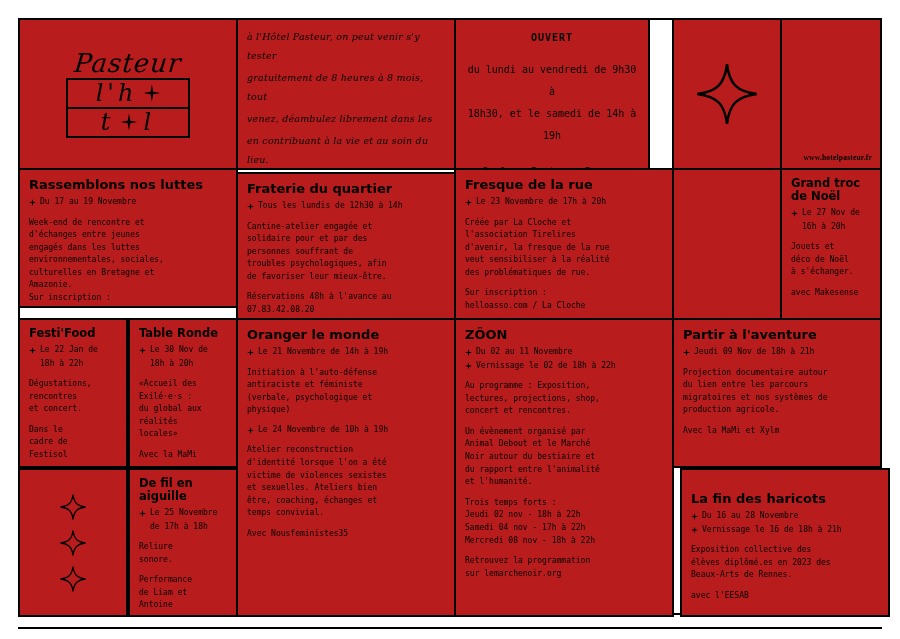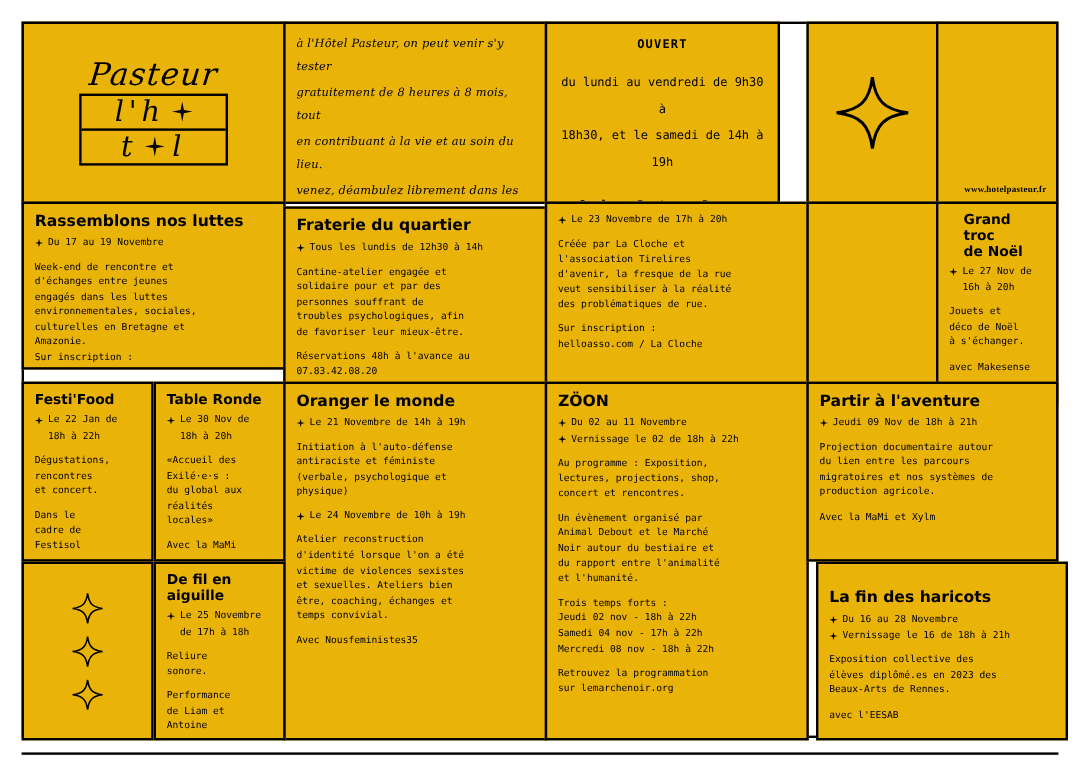--- a/index.html
+++ b/index.html
@@ -23,21 +23,21 @@
     height: 597px;
     border: 2px solid #000;
     box-sizing: border-box;
     background: #fff;
   }
 
   .cell {
     position: absolute;
     border: 2px solid #000;
     box-sizing: border-box;
-    background: #eab308;
+    background: #b91c1c;
     padding: 7px 9px;
     overflow: hidden;
   }
 
   
   .logo-cell {
     display: flex;
     align-items: center;
     justify-content: center;
   }
@@ -197,22 +197,22 @@
           <span class="star-inline"></span>
           <span>l</span>
         </div>
       </div>
     </div>
   </div>
 
   <div class="cell handwrite" style="left:216px; top:-2px; width:220px; height:152px;">
     <p>à l'Hôtel Pasteur, on peut venir s'y tester</p>
     <p>gratuitement de 8 heures à 8 mois, tout</p>
+    <p>venez, déambulez librement dans les</p>
     <p>en contribuant à la vie et au soin du lieu.</p>
-    <p>venez, déambulez librement dans les</p>
 
   </div>
 
   <div class="cell hours" style="left:434px; top:-2px; width:196px; height:152px;">
     <div class="open">OUVERT</div>
     <div>du lundi au vendredi de 9h30 à</div>
     <div>18h30, et le samedi de 14h à 19h</div>
     <div class="addr">2 place Pasteur, Rennes</div>
   </div>
 
@@ -251,37 +251,38 @@
     <div class="ev-body">Cantine-atelier engagée et
 solidaire pour et par des
 personnes souffrant de
 troubles psychologiques, afin
 de favoriser leur mieux-être.</div>
     <div class="ev-body">Réservations 48h à l'avance au
 07.83.42.08.20</div>
   </div>
 
   <div class="cell" style="left:434px; top:148px; width:220px; height:170px;">
+    <div class="ev-title">Fresque de la rue</div>
     <div class="ev-date">
       <span class="diamond"></span>
       <span>Le 23 Novembre de 17h à 20h</span>
     </div>
     <div class="ev-body">Créée par La Cloche et
 l'association Tirelires
 d'avenir, la fresque de la rue
 veut sensibiliser à la réalité
 des problématiques de rue.</div>
     <div class="ev-body">Sur inscription :
 helloasso.com / La Cloche</div>
   </div>
 
   <div class="cell" style="left:652px; top:148px; width:110px; height:170px;"></div>
 
   <div class="cell" style="left:760px; top:148px; width:102px; height:170px;">
-    <div class="ev-title small" style="white-space:pre-wrap;margin-left:12px;">Grand troc
+    <div class="ev-title small" style="white-space:pre-wrap;">Grand troc
 de Noël</div>
     <div class="ev-date">
       <span class="diamond"></span>
       <span>Le 27 Nov de</span>
     </div>
     <div class="ev-date" style="padding-left:11px;">
       <span>16h à 20h</span>
     </div>
     <div class="ev-body">Jouets et
 déco de Noël

